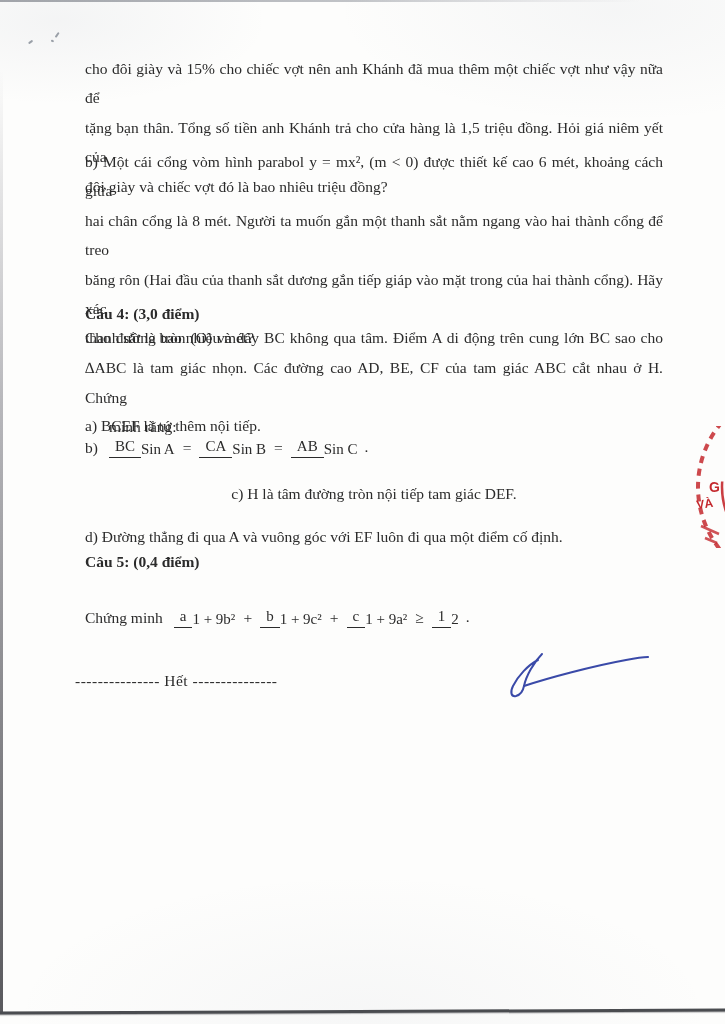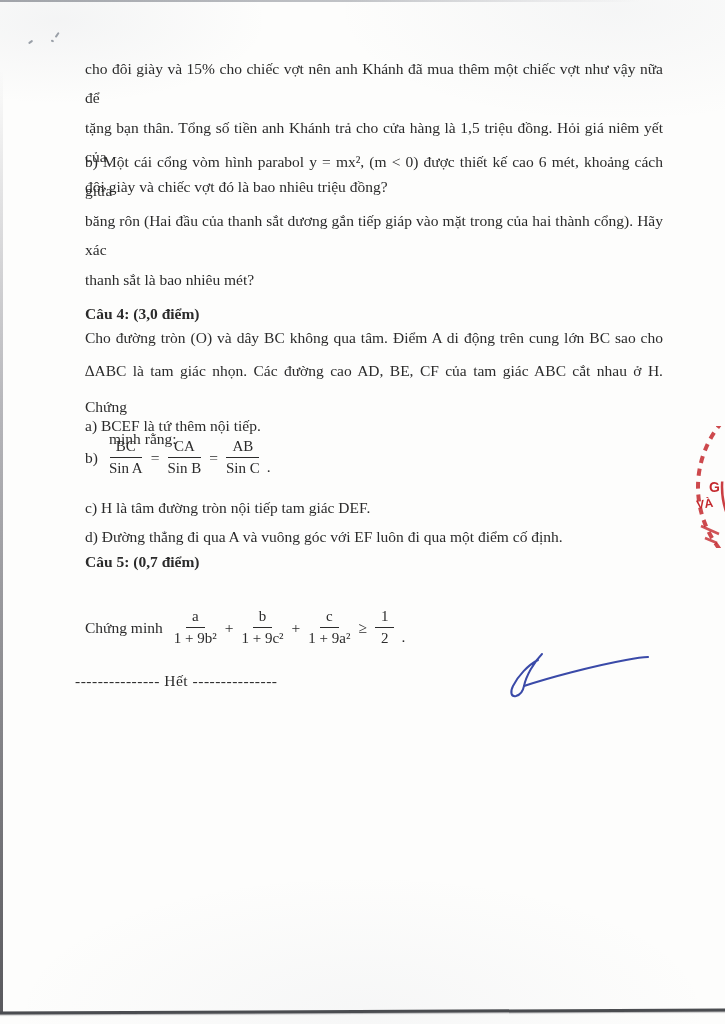--- a/index.html
+++ b/index.html
@@ -16,21 +16,21 @@
     color:#2b2b2b;
     font-size:15.5px;
   }
   .content-block{position:absolute;left:85px;width:578px;}
   .jline{text-align:justify;text-align-last:justify;line-height:29.4px;white-space:normal;}
   .lastline{text-align:center;text-align-last:left;line-height:29.4px;}
   .heading{font-weight:bold;line-height:29px;}
   .single{line-height:29px;}
   
   .formula{display:flex;align-items:center;gap:7px;}
-  .frac{display:inline-flex;flex-direction:column;align-items:center;line-height:1.15;font-size:15px;}
+  .frac{display:inline-flex;flex-direction:row;align-items:center;line-height:1.15;font-size:15px;}
   .frac .num{padding:0 6px 2px;border-bottom:1.3px solid #2b2b2b;display:block;}
   .frac .den{padding-top:2px;display:block;}
   .op{padding:0 1px;}
   .suffix{align-self:flex-end;padding-bottom:2px;}
   .prefix{padding-right:4px;}
   
   .footer-line{position:absolute;left:75px;width:578px;text-align:left;letter-spacing:0.5px;}
   
   .edge-top{position:absolute;top:0;left:0;width:640px;height:2px;
     background:linear-gradient(to right, rgba(90,95,105,0.55), rgba(120,125,135,0.45) 55%, rgba(150,150,160,0.15) 85%, transparent);}
@@ -60,29 +60,30 @@
   <div class="pencil-mark pm2b"></div>
 
   <div class="content-block" style="top:54px;">
     <div class="jline">cho đôi giày và 15% cho chiếc vợt nên anh Khánh đã mua thêm một chiếc vợt như vậy nữa để</div>
     <div class="jline">tặng bạn thân. Tổng số tiền anh Khánh trả cho cửa hàng là 1,5 triệu đồng. Hỏi giá niêm yết của</div>
     <div class="lastline">đôi giày và chiếc vợt đó là bao nhiêu triệu đồng?</div>
   </div>
 
   <div class="content-block" style="top:147px;">
     <div class="jline">b) Một cái cổng vòm hình parabol y = mx², (m &lt; 0) được thiết kế cao 6 mét, khoảng cách giữa</div>
+    <div class="jline">hai chân cổng là 8 mét. Người ta muốn gắn một thanh sắt nằm ngang vào hai thành cổng để treo</div>
     <div class="jline">băng rôn (Hai đầu của thanh sắt dương gắn tiếp giáp vào mặt trong của hai thành cổng). Hãy xác</div>
     <div class="lastline">thanh sắt là bao nhiêu mét?</div>
   </div>
 
   <div class="content-block heading" style="top:299px;">Câu 4: (3,0 điểm)</div>
 
   <div class="content-block" style="top:324px;line-height:28.6px;">
     <div class="jline" style="line-height:28.6px;">Cho đường tròn (O) và dây BC không qua tâm. Điểm A di động trên cung lớn BC sao cho</div>
-    <div class="jline" style="line-height:36px;">∆ABC là tam giác nhọn. Các đường cao AD, BE, CF của tam giác ABC cắt nhau ở H. Chứng</div>
+    <div class="jline" style="line-height:30px;">∆ABC là tam giác nhọn. Các đường cao AD, BE, CF của tam giác ABC cắt nhau ở H. Chứng</div>
     <div class="lastline" style="line-height:28.6px;margin-left:24px;">minh rằng:</div>
   </div>
 
   <div class="content-block single" style="top:411px;">a) BCEF là tứ thêm nội tiếp.</div>
 
   <div class="content-block formula" style="top:438px;">
     <span class="prefix">b)</span>
     <span class="frac">
       <span class="num">BC</span>
       <span class="den">Sin A</span>
@@ -93,25 +94,25 @@
       <span class="den">Sin B</span>
     </span>
     <span class="op">=</span>
     <span class="frac">
       <span class="num">AB</span>
       <span class="den">Sin C</span>
     </span>
     <span class="suffix">.</span>
   </div>
 
-  <div class="content-block single" style="top:493px;">c) H là tâm đường tròn nội tiếp tam giác DEF.</div>
+  <div class="content-block single" style="top:479px;text-align:center;">c) H là tâm đường tròn nội tiếp tam giác DEF.</div>
 
   <div class="content-block single" style="top:522px;">d) Đường thẳng đi qua A và vuông góc với EF luôn đi qua một điểm cố định.</div>
 
-  <div class="content-block heading" style="top:547px;">Câu 5: (0,7 điểm)</div>
+  <div class="content-block heading" style="top:547px;">Câu 5: (0,4 điểm)</div>
 
 
   <div class="content-block formula" style="top:608px;align-items:center;">
     <span class="prefix">Chứng minh</span>
     <span class="frac">
       <span class="num">a</span>
       <span class="den">1 + 9b²</span>
     </span>
     <span class="op">+</span>
     <span class="frac">

